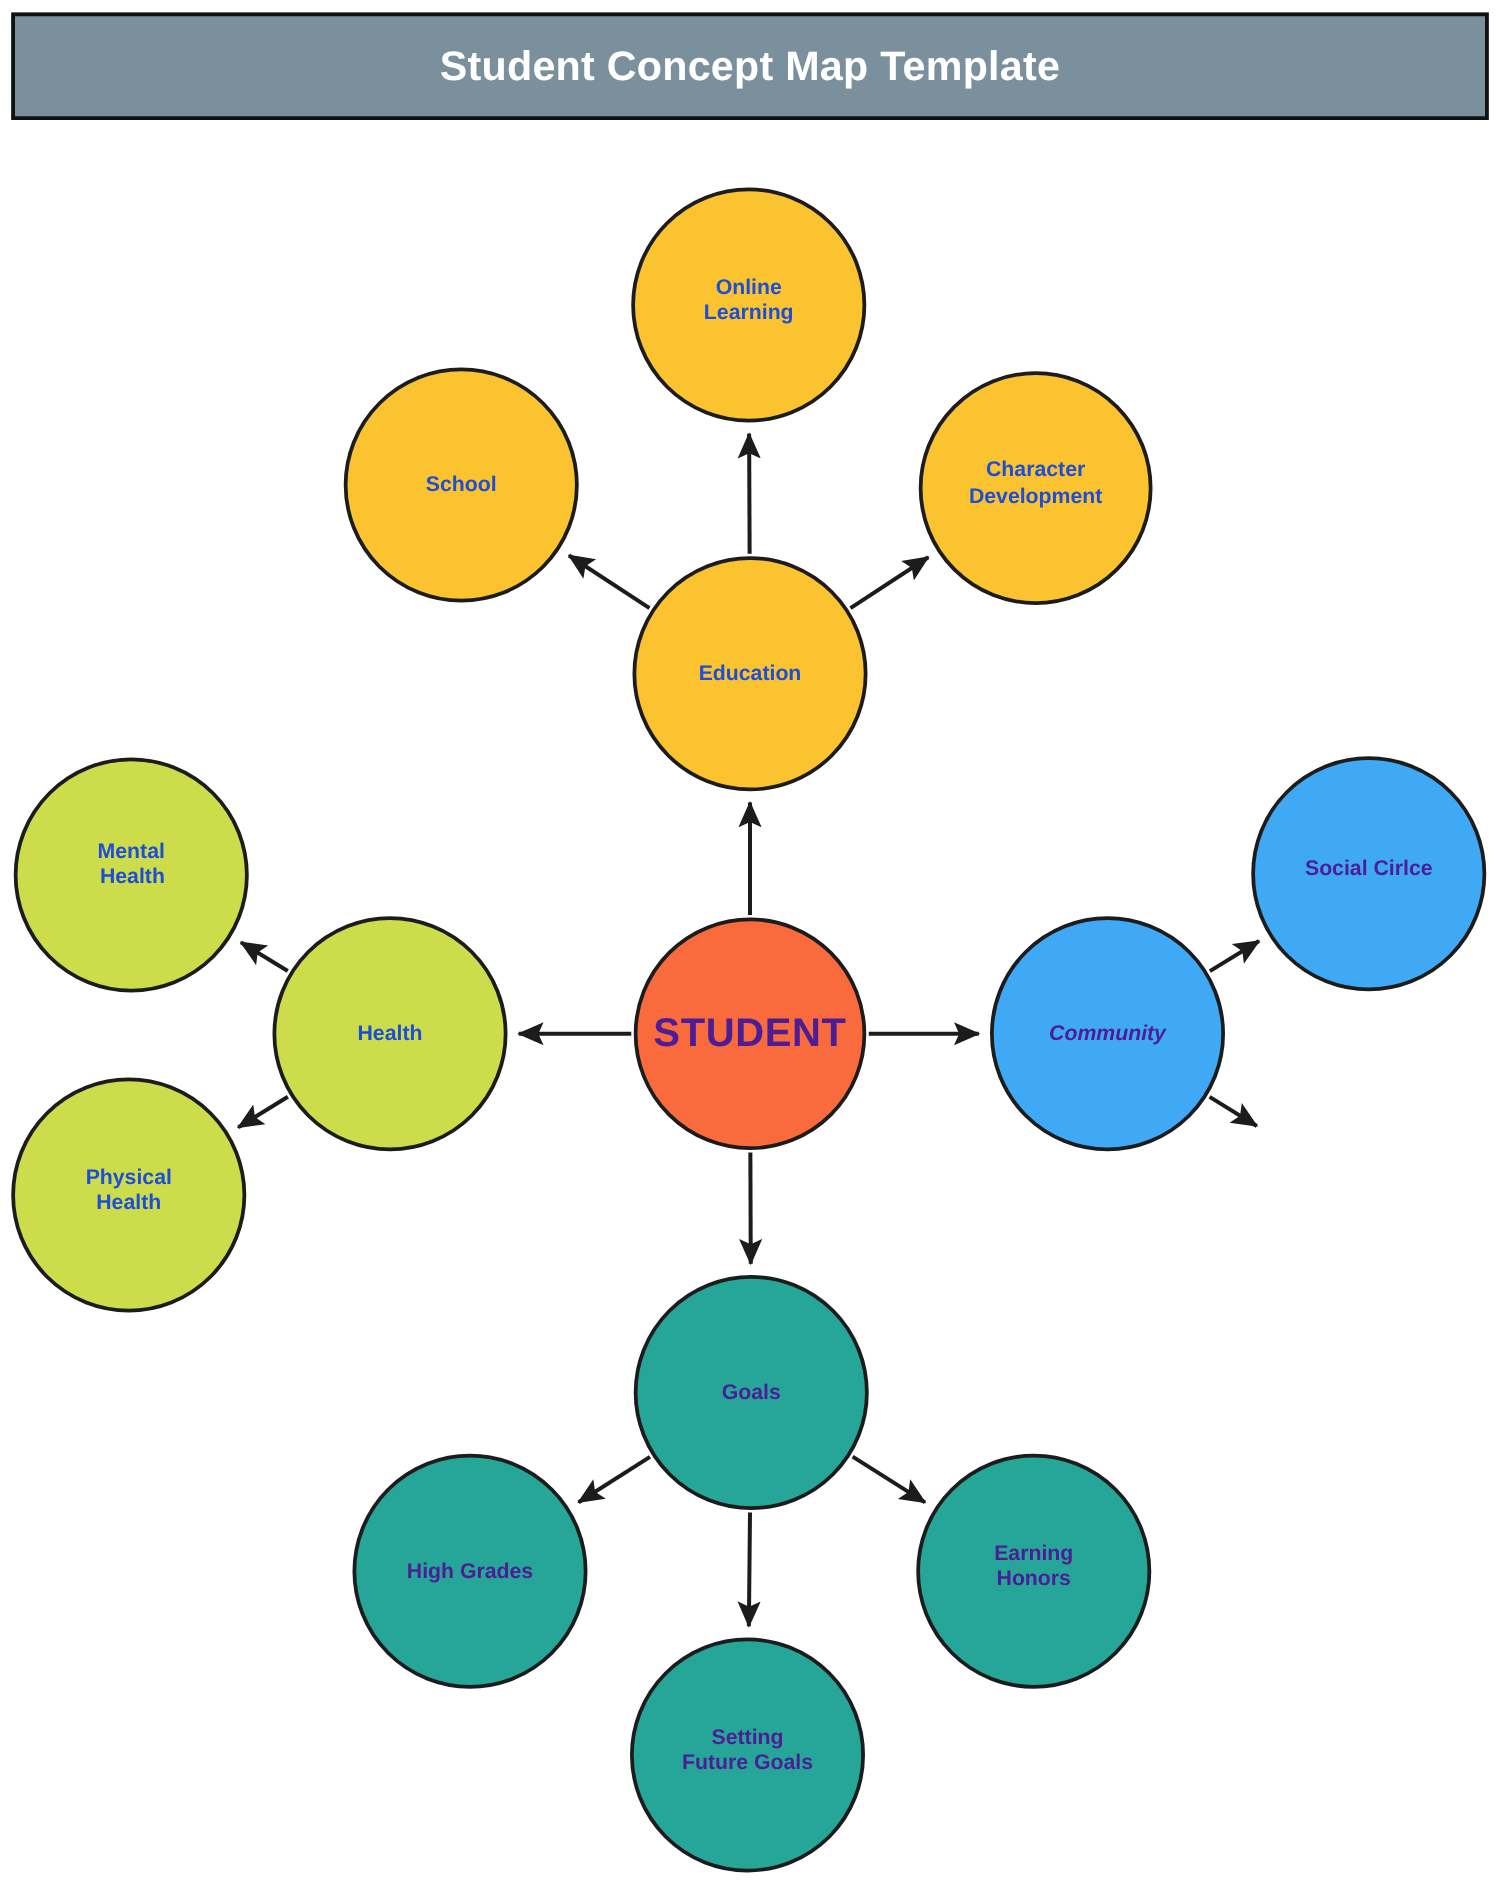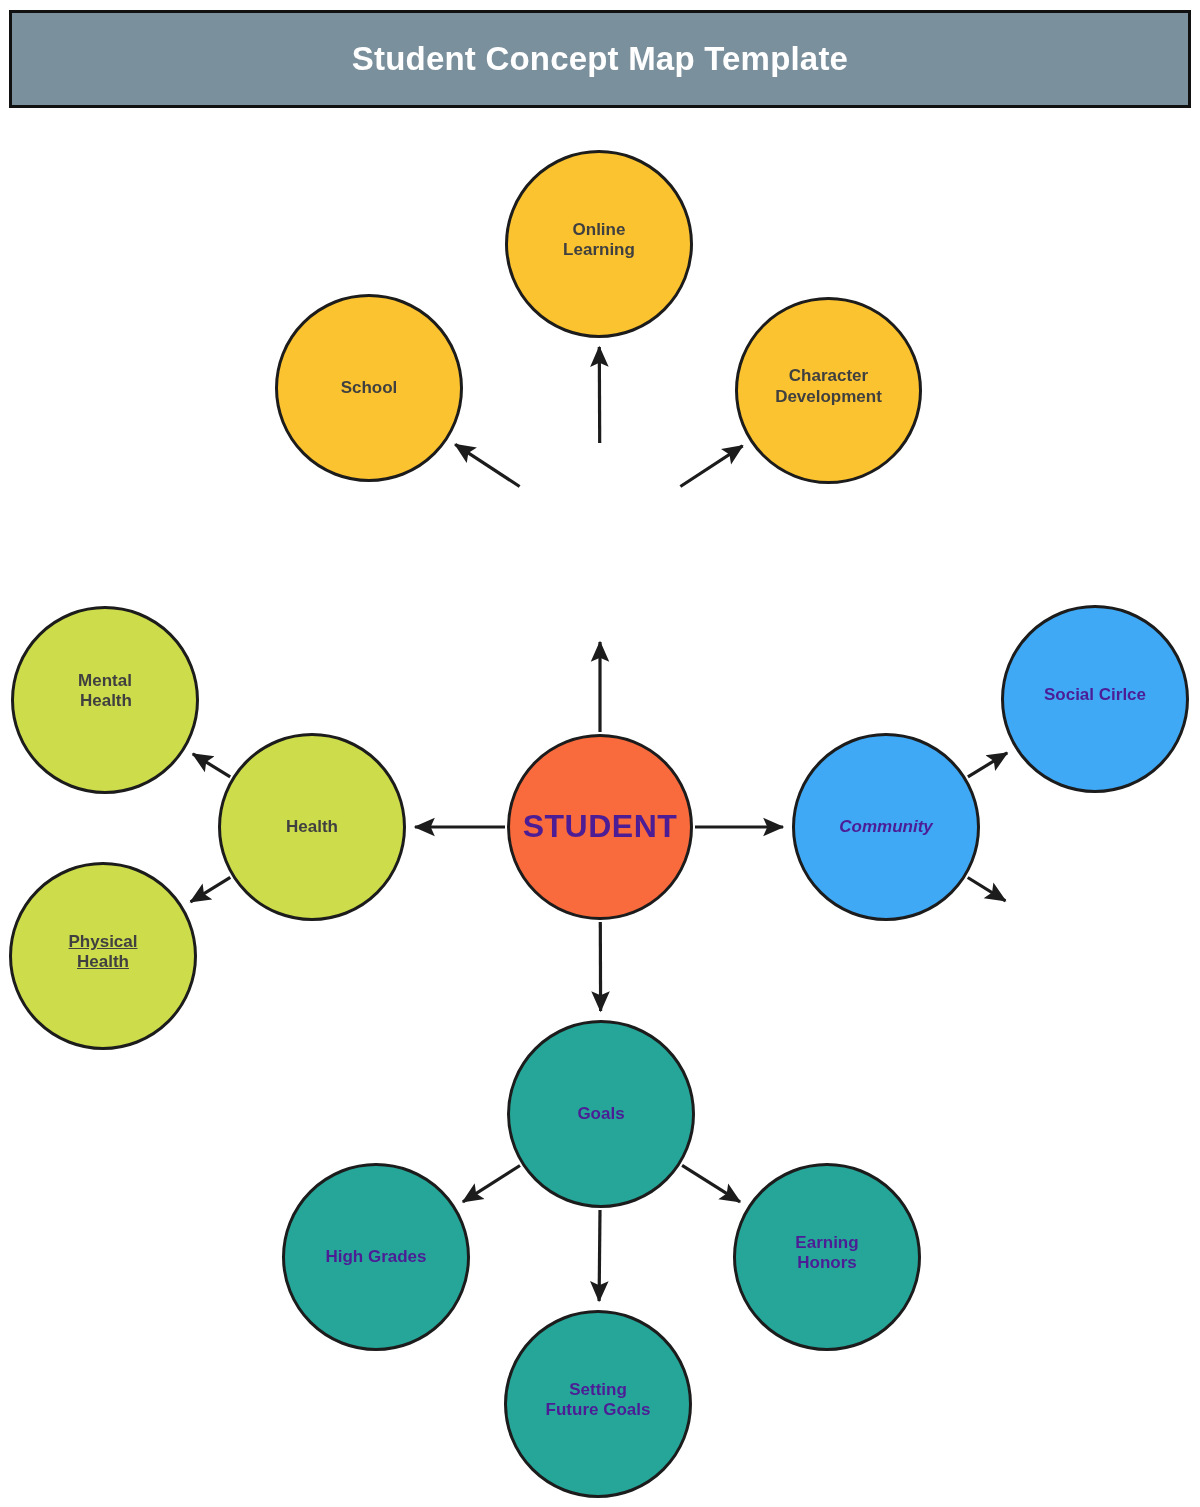--- a/index.html
+++ b/index.html
@@ -2,21 +2,21 @@
 <html><head>
 <meta charset="utf-8">
 <title>Student Concept Map Template</title>
 <style>
   html,body{margin:0;padding:0;background:#ffffff;}
   body{width:1200px;height:1507px;overflow:hidden;
        font-family:"Liberation Sans","DejaVu Sans",sans-serif;}
   #page{position:relative;width:1200px;height:1507px;background:#ffffff;}
 
   
-  #header-bar{position:absolute;left:9px;top:10px;width:1182px;height:98px;
+  #header-bar{position:absolute;left:9px;top:10px;width:1182px;height:86px;
        background:#7B909D;border:3px solid #111111;box-sizing:border-box;
        display:flex;align-items:center;justify-content:center;}
   #header-title{color:#ffffff;font-size:33px;font-weight:bold;letter-spacing:.2px;
        text-align:center;line-height:1.1;}
 
   
   #map-canvas{position:absolute;left:0;top:0;width:1200px;height:1507px;}
   #edge-layer{position:absolute;left:0;top:0;width:1200px;height:1507px;}
 
   
@@ -24,21 +24,21 @@
         box-sizing:border-box;display:flex;align-items:center;justify-content:center;
         text-align:center;line-height:1.18;}
   .node .node-label{display:block;padding:0 8px;white-space:pre-line;}
 
   .c-yellow{background:#FBC32F;}
   .c-green {background:#CDDC4B;}
   .c-blue  {background:#3FA9F5;}
   .c-teal  {background:#26A699;}
   .c-orange{background:#F96A3C;}
 
-  .t-dark {color:#404040;}
+  .t-dark {color:#1d4ed8;}
   .t-light{color:#4c1d95;}
 
   .fs-root{font-size:32px;font-weight:bold;letter-spacing:.5px;}
   .fs-hub {font-size:17px;font-weight:bold;}
   .fs-leaf{font-size:17px;font-weight:bold;}
 
   
   .lift-sm{transform:translateY(-4px);}
   .lift-md{transform:translateY(-9px);}
 </style>
@@ -84,27 +84,30 @@
 
     <div class="node c-yellow fs-leaf t-dark" style="left:735px;top:297px;width:187px;height:187px;">
       <span class="node-label lift-sm">Character
 Development</span>
     </div>
 
     <div class="node c-yellow fs-leaf t-dark" style="left:275px;top:294px;width:188px;height:188px;">
       <span class="node-label">School</span>
     </div>
 
+    <div class="node c-yellow fs-hub t-dark" style="left:506px;top:445px;width:188px;height:188px;">
+      <span class="node-label">Education</span>
+    </div>
 
     <div class="node c-green fs-leaf t-dark" style="left:11px;top:606px;width:188px;height:188px;text-align:right;">
       <span class="node-label lift-md">Mental
 Health</span>
     </div>
 
-    <div class="node c-green fs-leaf t-dark" style="left:9px;top:862px;width:188px;height:188px;text-decoration:underline;">
+    <div class="node c-green fs-leaf t-dark" style="left:9px;top:862px;width:188px;height:188px;">
       <span class="node-label lift-sm">Physical
 Health</span>
     </div>
 
     <div class="node c-green fs-hub t-dark" style="left:218px;top:733px;width:188px;height:188px;">
       <span class="node-label">Health</span>
     </div>
 
     <div class="node c-blue fs-leaf t-light" style="left:1001px;top:605px;width:188px;height:188px;">
       <span class="node-label lift-sm">Social Cirlce</span>

